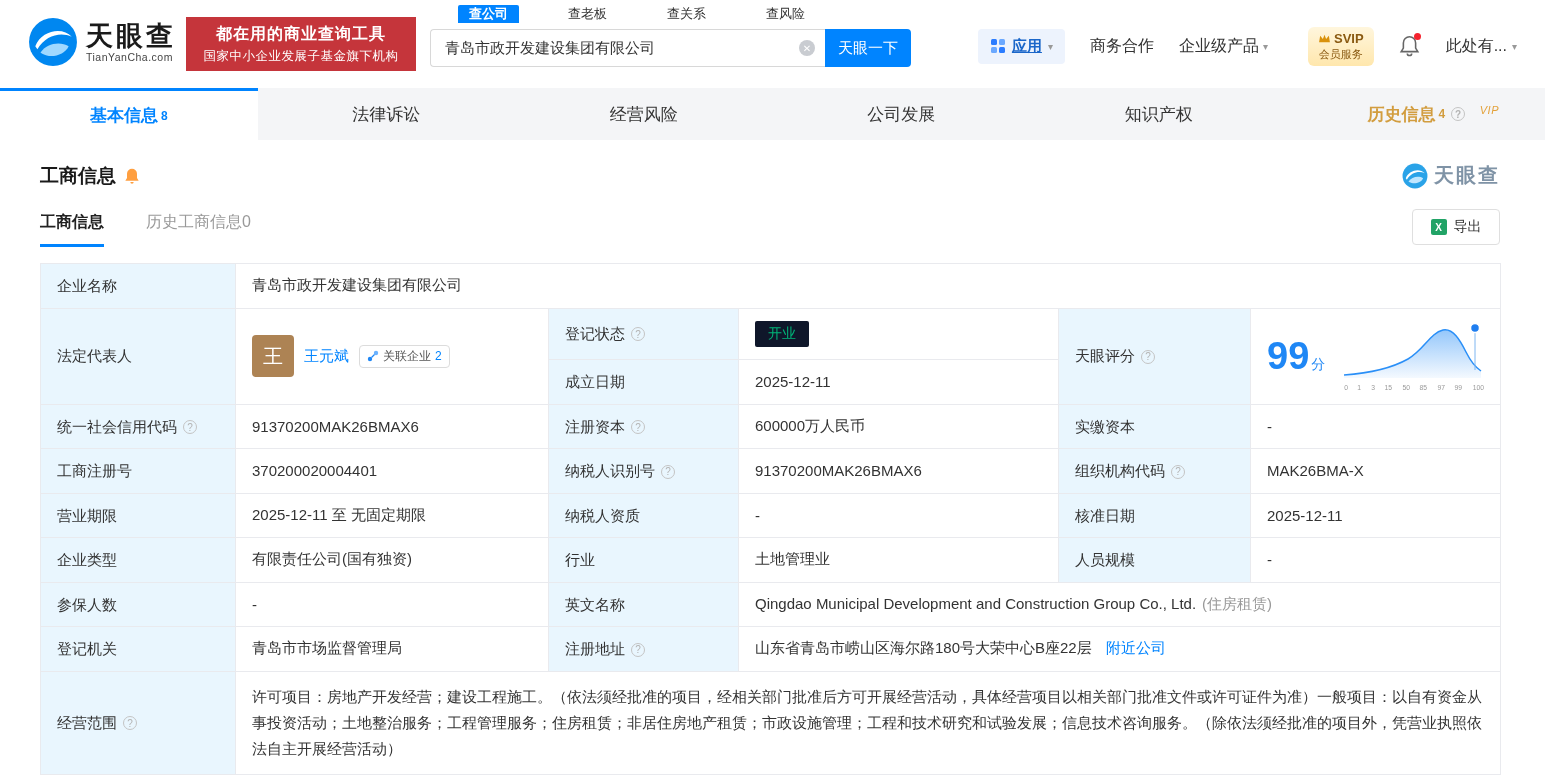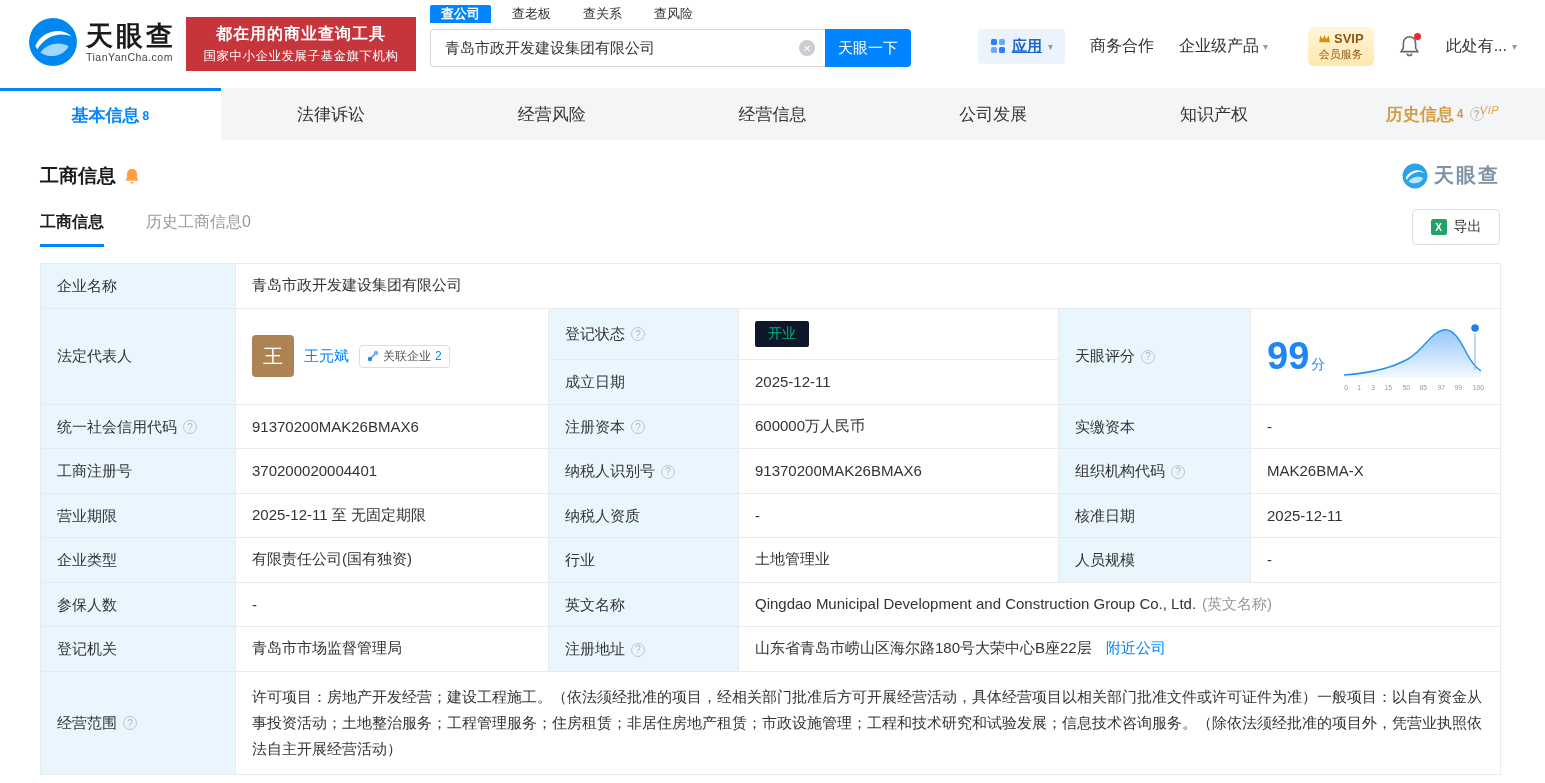--- a/index.html
+++ b/index.html
@@ -13,21 +13,21 @@
   .logo-icon { width:50px; height:50px; }
   .logo-text { margin-left:8px; }
   .logo-cn { font-size:27px; font-weight:bold; color:#1a1a1a; letter-spacing:3px; line-height:30px; }
   .logo-en { font-size:10.5px; color:#444; letter-spacing:.5px; }
 
   .banner { position:absolute; left:186px; top:17px; width:230px; height:54px; background:#c5353b; color:#fff; text-align:center; display:flex; flex-direction:column; justify-content:center; cursor:pointer; }
   .banner-l1 { font-size:16px; font-weight:bold; letter-spacing:1px; }
   .banner-l2 { font-size:12.5px; margin-top:3px; letter-spacing:.5px; }
 
   .search-tabs { position:absolute; left:430px; top:5px; display:flex; gap:10px; align-items:flex-end; }
-  .search-tab { font-size:13px; color:#333; padding:0 11px; cursor:pointer; }
+  .search-tab { font-size:13px; color:#333; padding:0 11px; cursor:pointer;margin-left:28px; }
   .search-tab.active { background:#0084ff; color:#fff; border-radius:2px 2px 0 0; font-weight:bold; }
 
   .search-row { position:absolute; left:430px; top:29px; display:flex; }
   .search-input-wrap { position:relative; width:395px; height:38px; }
   .search-input { width:100%; height:100%; border:1px solid #d8d8d8; border-right:none; border-radius:4px 0 0 4px; padding:0 36px 0 14px; font-size:15px; color:#333; outline:none; font-family:inherit; }
   .clear-btn { position:absolute; right:10px; top:11px; width:16px; height:16px; border-radius:50%; background:#c9ccd1; color:#fff; font-size:10px; display:flex; align-items:center; justify-content:center; cursor:pointer; }
   .search-btn { width:86px; height:38px; background:#0084ff; color:#fff; border:none; font-size:15px; border-radius:0 4px 4px 0; cursor:pointer; font-family:inherit; }
 
   .top-right { position:absolute; right:28px; top:25px; height:42px; display:flex; align-items:center; gap:25px; }
   .apps-chip { display:flex; align-items:center; gap:6px; background:#edf3fd; border-radius:4px; padding:8px 12px; cursor:pointer; }
@@ -175,23 +175,20 @@
 <nav class="main-tabs">
   <div class="main-tab active">
     <span>基本信息</span>
       <span class="sup">8</span>
   </div>
   <div class="main-tab">
     <span>法律诉讼</span>
   </div>
   <div class="main-tab">
     <span>经营风险</span>
-  </div>
-  <div class="main-tab">
-    <span>经营信息</span>
   </div>
   <div class="main-tab">
     <span>公司发展</span>
   </div>
   <div class="main-tab">
     <span>知识产权</span>
   </div>
   <div class="main-tab gold">
     <span class="vip-tag">VIP</span>
     <span>历史信息</span>
@@ -342,21 +339,21 @@
           <td class="val">土地管理业</td>
           <td class="lbl"><span class="lt">人员规模</span></td>
           <td class="val dash">-</td>
         </tr>
 
         <tr>
           <td class="lbl"><span class="lt">参保人数</span></td>
           <td class="val dash">-</td>
           <td class="lbl"><span class="lt">英文名称</span></td>
           <td class="val" colspan="3">
-            <span>Qingdao Municipal Development and Construction Group Co., Ltd.</span><span class="auto-note">(英文名称)</span>
+            <span>Qingdao Municipal Development and Construction Group Co., Ltd.</span><span class="auto-note">(住房租赁)</span>
           </td>
         </tr>
 
         <tr>
           <td class="lbl"><span class="lt">登记机关</span></td>
           <td class="val">青岛市市场监督管理局</td>
           <td class="lbl"><span class="lt">注册地址</span><span class="help">?</span></td>
           <td class="val" colspan="3">
             <span>山东省青岛市崂山区海尔路180号大荣中心B座22层</span>
             <a class="link" style="margin-left:10px">附近公司</a>

